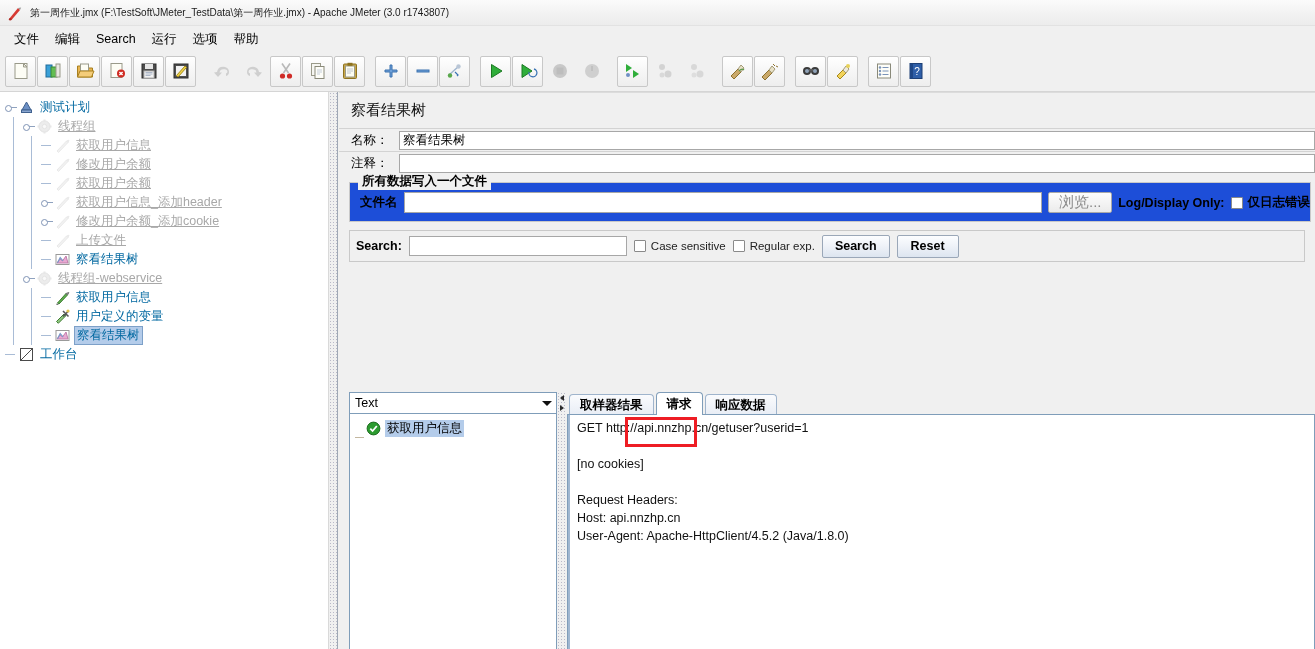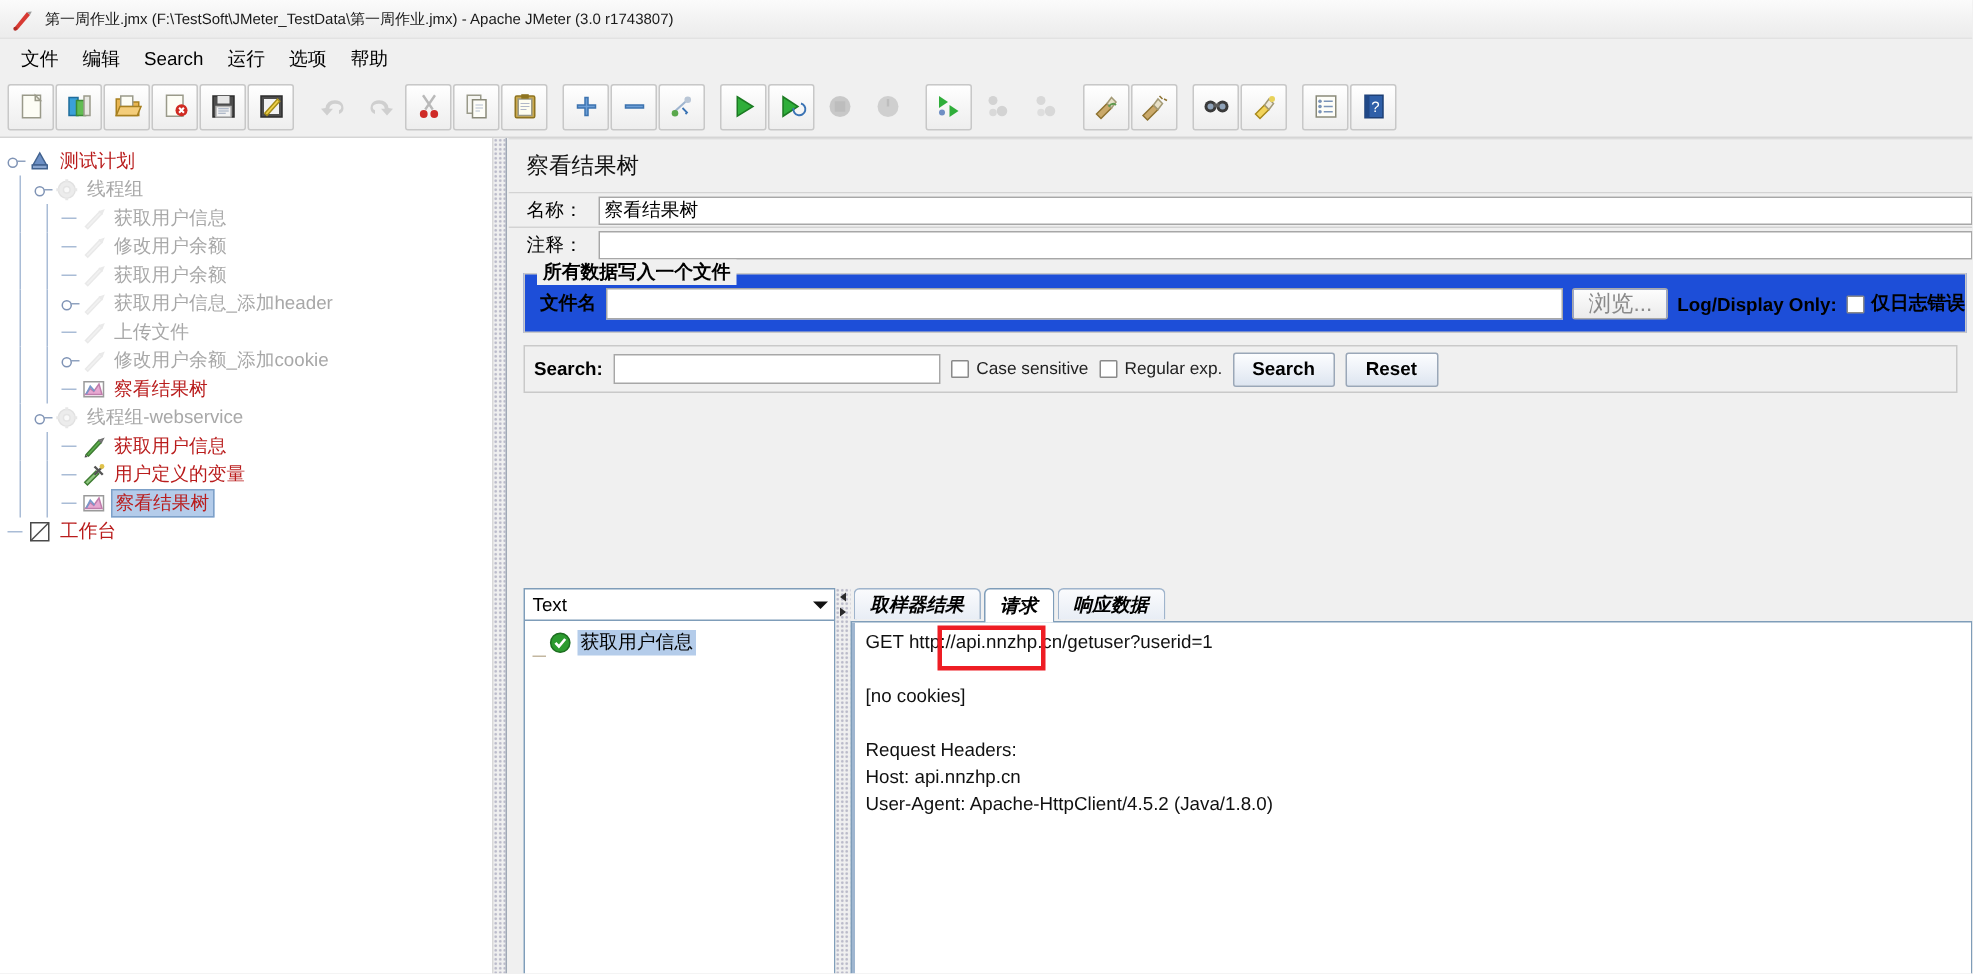--- a/index.html
+++ b/index.html
@@ -100,22 +100,22 @@
     width: 14px; flex: 0 0 14px; height: 19px; position: relative;
   }
   .leafline::after {
     content: ""; position: absolute; left: 1px; top: 9px;
     width: 10px; height: 1px; background: #a9bcd6;
   }
   .vline {
     position: absolute; top: 0; width: 1px; height: 19px; background: #a9bcd6;
   }
   .ticon { width: 17px; height: 17px; flex: 0 0 17px; margin-right: 3px; position: relative; }
-  .tlabel { color: #b91c1c; padding: 0 2px; line-height: 17px; }
-  .tlabel.dim { color: #a8a8a8; }
+  .tlabel { color: #0369a1; padding: 0 2px; line-height: 17px; }
+  .tlabel.dim { color: #a8a8a8; text-decoration: underline; }
   .tlabel.sel { background: #b4ccea; border: 1px solid #7da0c8; padding: 0 2px; }
 
   
   .panel-title {
     font-size: 15px; color: #111; padding: 8px 0 8px 12px;
     background: #f0f0f0;
   }
   .hrline { height: 1px; background: #d3d3d3; margin: 0; }
   .field-row {
     display: flex; align-items: center; height: 22px; padding-left: 12px; background: #f0f0f0;
@@ -203,21 +203,21 @@
     width: 10px; flex: 0 0 10px; position: relative;
     background-image: radial-gradient(#b9b9c8 0.8px, transparent 0.9px);
     background-size: 3px 3px; background-color: #f0f0f0;
   }
   .split-arrows {
     position: absolute; top: 2px; left: 1px; width: 8px; height: 22px;
     display: flex; flex-direction: column; gap: 2px; align-items: center;
   }
 
   .tabs-col { flex: 1 1 auto; display: flex; flex-direction: column; min-width: 0; }
-  .tabstrip { display: flex; height: 23px; padding-left: 2px; font-style: italic; }
+  .tabstrip { display: flex; align-items: flex-end; height: 23px; padding-left: 2px; }
   .tab {
     height: 21px; padding: 0 10px; display: flex; align-items: center;
     font-size: 12.5px; font-weight: bold; color: #000;
     border: 1px solid #9fb4cc; border-bottom: none;
     border-radius: 4px 4px 0 0; margin-right: 2px;
     background: linear-gradient(to bottom,#fafbfd,#e8edf5);
     cursor: default;
   }
   .tab.active {
     background: #ffffff; height: 23px; border-color: #7f9db9;
@@ -530,38 +530,38 @@
               <path d="M3 14 L12.5 4 L14 5.5 L4.5 15.5 Z" fill="#e2e2e2" stroke="#cfcfcf"></path>
               <path d="M12.5 4 L14 5.5 L15 3.2 Z" fill="#d8d8d8" stroke="#cfcfcf"></path>
             </svg></span>
           <span class="tlabel dim">获取用户信息_添加header</span>
         </div>
         <div class="tnode">
           <span class="indent" style="width: 36px;">
             <span class="vline" style="left: 9px;"></span>
             <span class="vline" style="left: 27px;"></span>
           </span>
-          <span class="leafline"></span>
-          <span class="ticon" style="opacity: 0.45;"><svg width="17" height="17" viewBox="0 0 17 17">
-              <path d="M3 14 L12.5 4 L14 5.5 L4.5 15.5 Z" fill="#e2e2e2" stroke="#cfcfcf"></path>
-              <path d="M12.5 4 L14 5.5 L15 3.2 Z" fill="#d8d8d8" stroke="#cfcfcf"></path>
-            </svg></span>
-          <span class="tlabel dim">上传文件</span>
-        </div>
-        <div class="tnode">
-          <span class="indent" style="width: 36px;">
-            <span class="vline" style="left: 9px;"></span>
-            <span class="vline" style="left: 27px;"></span>
-          </span>
           <span class="handle collapsed"></span>
           <span class="ticon" style="opacity: 0.45;"><svg width="17" height="17" viewBox="0 0 17 17">
               <path d="M3 14 L12.5 4 L14 5.5 L4.5 15.5 Z" fill="#e2e2e2" stroke="#cfcfcf"></path>
               <path d="M12.5 4 L14 5.5 L15 3.2 Z" fill="#d8d8d8" stroke="#cfcfcf"></path>
             </svg></span>
           <span class="tlabel dim">修改用户余额_添加cookie</span>
+        </div>
+        <div class="tnode">
+          <span class="indent" style="width: 36px;">
+            <span class="vline" style="left: 9px;"></span>
+            <span class="vline" style="left: 27px;"></span>
+          </span>
+          <span class="leafline"></span>
+          <span class="ticon" style="opacity: 0.45;"><svg width="17" height="17" viewBox="0 0 17 17">
+              <path d="M3 14 L12.5 4 L14 5.5 L4.5 15.5 Z" fill="#e2e2e2" stroke="#cfcfcf"></path>
+              <path d="M12.5 4 L14 5.5 L15 3.2 Z" fill="#d8d8d8" stroke="#cfcfcf"></path>
+            </svg></span>
+          <span class="tlabel dim">上传文件</span>
         </div>
         <div class="tnode">
           <span class="indent" style="width: 36px;">
             <span class="vline" style="left: 9px;"></span>
             <span class="vline" style="left: 27px;"></span>
           </span>
           <span class="leafline"></span>
           <span class="ticon"><svg width="17" height="17" viewBox="0 0 17 17">
               <rect x="2" y="3.5" width="13" height="10" fill="#ffffff" stroke="#9a9a9a"></rect>
               <path d="M3 12 L6 8 L8.5 10 L12 5 L14 12 Z" fill="#e7a9d2" stroke="#c07cab"></path>

